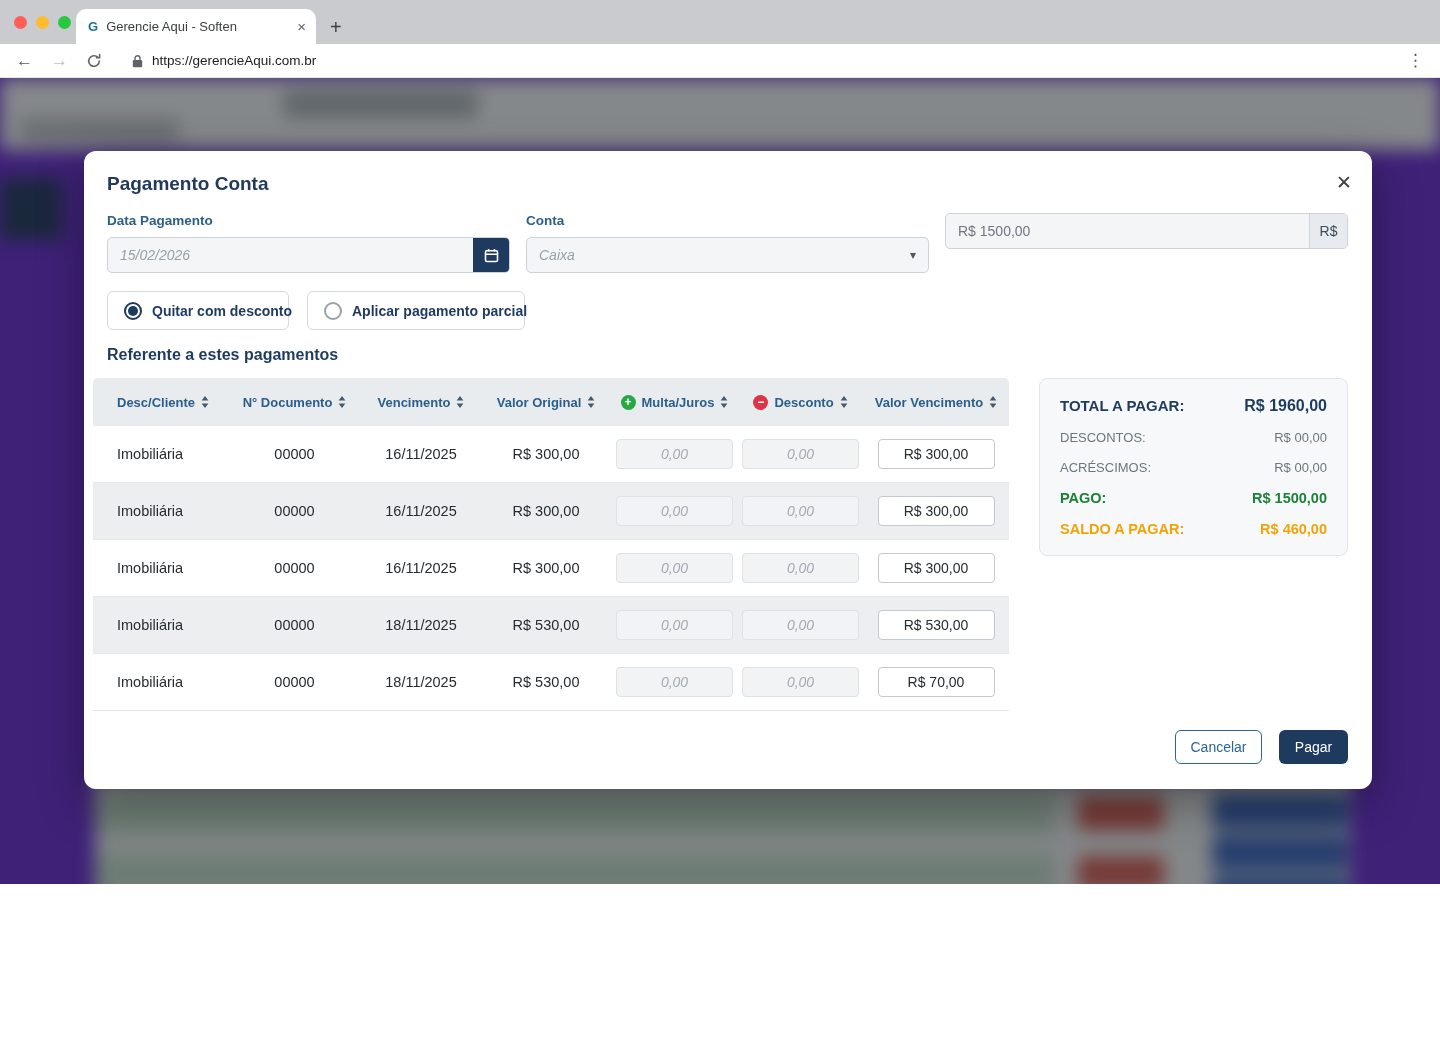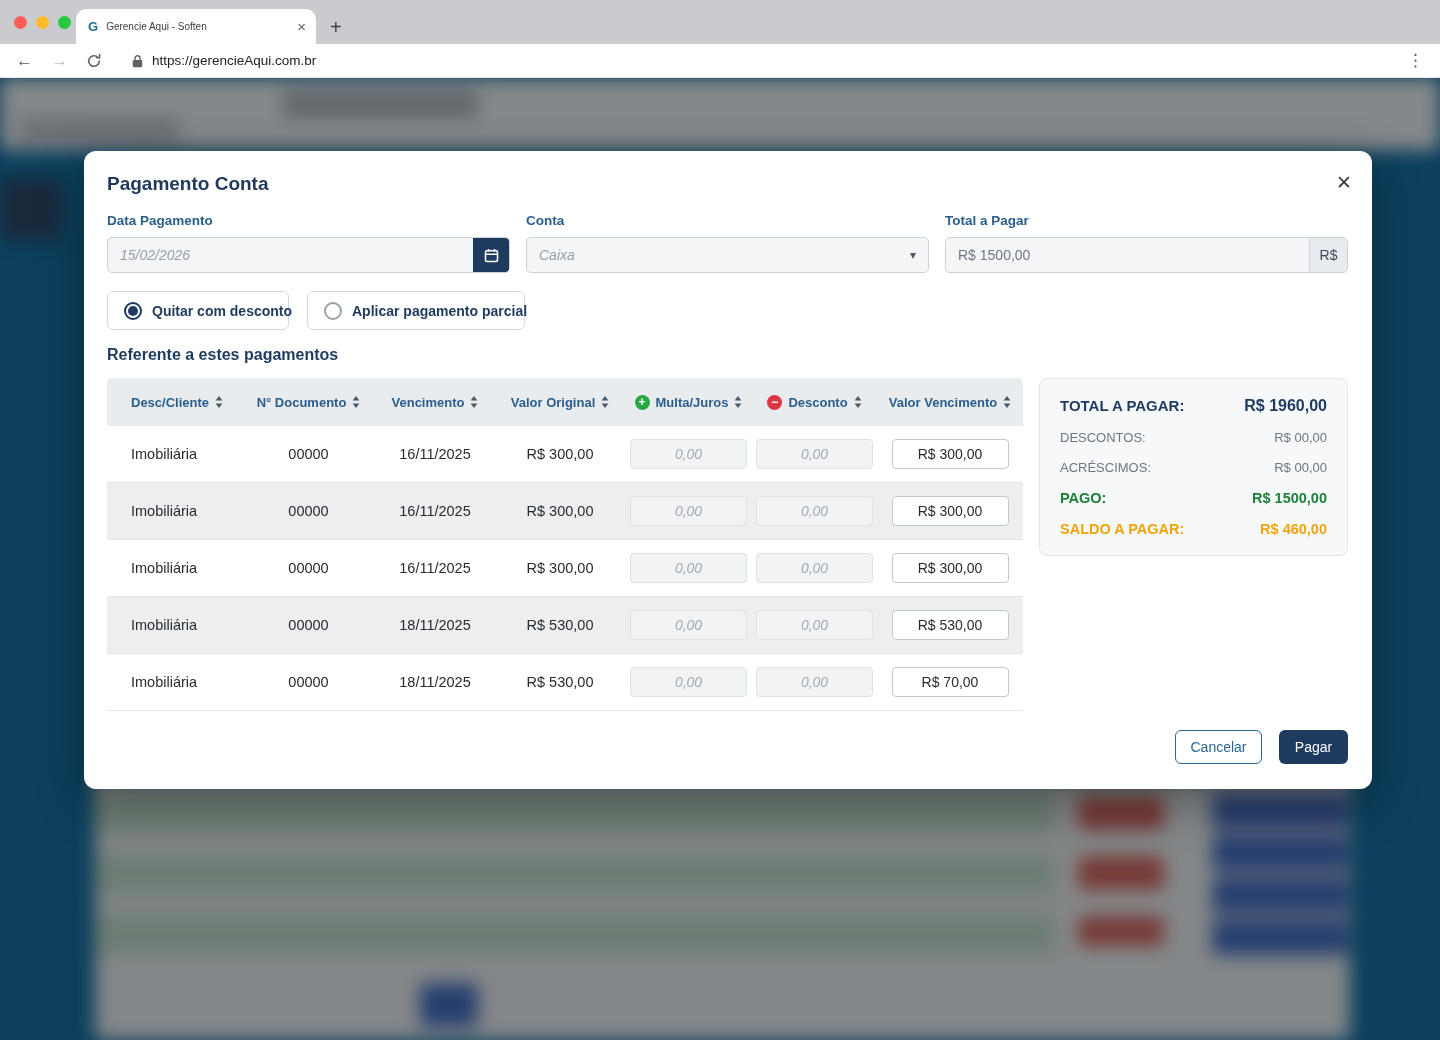--- a/index.html
+++ b/index.html
@@ -12,38 +12,38 @@
   .tabstrip { position: relative; height: 44px; background: #c9cbce; }
   .traffic { position: absolute; left: 14px; top: 16px; display: flex; gap: 9px; }
   .dot { width: 13px; height: 13px; border-radius: 50%; cursor: pointer; }
   .dot.red { background: #ff5f57; }
   .dot.yellow { background: #febc2e; }
   .dot.green { background: #28c840; }
   .tab { position: absolute; left: 76px; bottom: 0; width: 240px; height: 35px;
          background: #fff; border-radius: 10px 10px 0 0; display: flex;
          align-items: center; padding: 0 10px 0 12px; gap: 8px; cursor: pointer; }
   .favicon { font-size: 13px; font-weight: 700; color: #1d6e93; flex: 0 0 auto; }
-  .tab-title { flex: 1; font-size: 10px; color: #3c4043; white-space: nowrap;
+  .tab-title { flex: 1; font-size: 13px; color: #3c4043; white-space: nowrap;
                overflow: hidden; text-overflow: ellipsis; }
   .tab-close { color: #5f6368; font-size: 15px; line-height: 1; cursor: pointer; }
   .newtab { position: absolute; left: 330px; bottom: 7px; font-size: 20px;
             color: #3c4043; cursor: pointer; line-height: 1; }
 
   .toolbar { height: 34px; background: #fff; display: flex; align-items: center;
              padding: 0 16px; gap: 18px; border-bottom: 1px solid #e4e6e8; }
   .nav-ic { font-size: 17px; color: #55595e; cursor: pointer; line-height: 1; }
   .nav-ic.disabled { color: #bcc0c4; cursor: default; }
   .reload { display: flex; align-items: center; cursor: pointer; }
   .urlwrap { display: flex; align-items: center; gap: 9px; margin-left: 12px; }
   .url { font-size: 13.5px; color: #202124; }
   .menu { margin-left: auto; font-size: 17px; color: #55595e; cursor: pointer; }
 
   
-  .page { position: absolute; top: 78px; left: 0; width: 1440px; height: 962px;
-          background: #0369a1; overflow: hidden; }
+  .page { position: absolute; top: 78px; left: 0; width: 1440px; height: 806px;
+          background: #6d28d9; overflow: hidden; }
   .backdrop { position: absolute; inset: 0; filter: blur(9px); }
   .bd { position: absolute; border-radius: 5px; }
   .scrim { position: absolute; inset: 0; background: rgba(22, 26, 31, 0.52); }
 
   
   .modal { position: absolute; left: 84px; top: 73px; width: 1288px; height: 638px;
            background: #fff; border-radius: 12px;
            box-shadow: 0 14px 46px rgba(0,0,0,0.35); }
   .modal-title { position: absolute; left: 23px; top: 22px; font-size: 19px;
                  font-weight: 700; color: #21395c; }
@@ -84,21 +84,21 @@
   .radio.on::after { content: ""; position: absolute; inset: 2px;
                      border-radius: 50%; background: #1e3a5f; }
   .radio.off { border-color: #98a2ab; }
   .radio-label { font-size: 14px; font-weight: 700; color: #1e3a5f;
                  white-space: nowrap; }
 
   .section-title { position: absolute; left: 23px; top: 195px; font-size: 16px;
                    font-weight: 700; color: #1e3a5f; }
 
   
-  .table { position: absolute; left: 23px; top: 227px; width: 916px; }
+  .table { position: absolute; left: 9px; top: 227px; width: 916px; }
   .thead, .tr { display: grid;
                 grid-template-columns: 135px 133px 120px 130px 127px 125px 146px;
                 align-items: center; }
   .thead { height: 48px; background: #e9ecef; border-radius: 5px 5px 0 0; }
   .th { display: flex; align-items: center; justify-content: center; gap: 6px;
         font-size: 13px; font-weight: 700; color: #2b5e8c; cursor: pointer;
         white-space: nowrap; }
   .th.c1 { justify-content: flex-start; padding-left: 24px; }
   .tr { height: 57px; background: #fff; border-bottom: 1px solid #e3e7ea; }
   .tr.alt { background: #eceef0; }
@@ -215,21 +215,20 @@
 
       <div class="field f2">
         <label>Conta</label>
         <div class="control select">
           <span class="ph">Caixa</span>
           <span class="caret">▾</span>
         </div>
       </div>
 
       <div class="field f3">
-        <label>Total a Pagar</label>
         <div class="control">
           <input value="R$ 1500,00" style="">
           <span class="suffix">R$</span>
         </div>
       </div>
 
       <div class="radio-box rb1">
         <span class="radio on"></span>
         <span class="radio-label">Quitar com desconto</span>
       </div>

